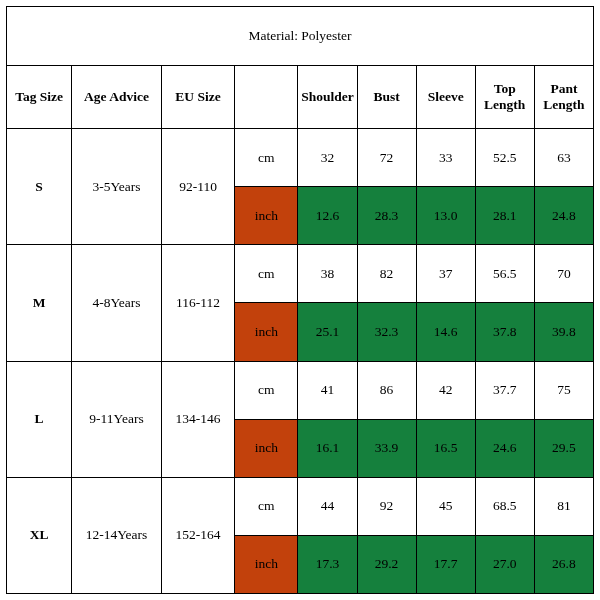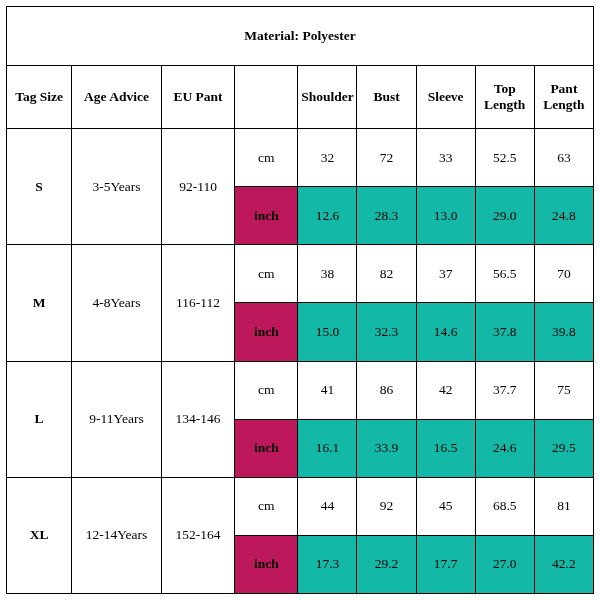--- a/index.html
+++ b/index.html
@@ -27,45 +27,44 @@
     table-layout: fixed;
   }
   table.size-table td {
     border: 1px solid #000000;
     text-align: center;
     vertical-align: middle;
     font-size: 13.5px;
     padding: 0;
   }
   td.title-cell {
-    font-weight: bold;
+    font-weight: normal;
     font-size: 16px;
     height: 58px;
     border: 1px solid #000000;
   }
   td.header-cell {
     font-weight: bold;
     font-size: 13.5px;
     height: 62px;
     line-height: 1.15;
   }
   td.tag-cell {
     font-weight: bold;
     font-size: 15px;
   }
   td.unit-cell {
     font-size: 13px;
     margin-top: 40px;
   }
   tr.inch-row td {
-    background: #14b8a6;
+    background: #15803d;
   }
   tr.inch-row td.unit-cell {
-    background: #be185d;
-    font-weight: bold;
+    background: #c2410c;
   }
   .col-tag { width: 64px; }
   .col-age { width: 88px; }
   .col-eu  { width: 72px; }
   .col-unit{ width: 62px; }
   .col-m   { width: 58px; }
   .col-top { width: 58px; }
   .col-pant{ width: 58px; }
 </style>
 </head>
@@ -85,21 +84,21 @@
       <col class="col-pant">
     </colgroup>
     <tbody>
       <tr>
         <td class="title-cell" colspan="9">Material: Polyester</td>
       </tr>
 
       <tr>
         <td class="header-cell">Tag Size</td>
         <td class="header-cell">Age Advice</td>
-        <td class="header-cell">EU Pant</td>
+        <td class="header-cell">EU Size</td>
         <td class="header-cell"></td>
         <td class="header-cell">Shoulder</td>
         <td class="header-cell">Bust</td>
         <td class="header-cell">Sleeve</td>
         <td class="header-cell">
           <div>Top</div>
           <div>Length</div>
         </td>
         <td class="header-cell">
           <div>Pant</div>
@@ -116,38 +115,38 @@
         <td>72</td>
         <td>33</td>
         <td>52.5</td>
         <td>63</td>
       </tr>
       <tr class="inch-row">
         <td class="unit-cell">inch</td>
         <td>12.6</td>
         <td>28.3</td>
         <td>13.0</td>
-        <td>29.0</td>
+        <td>28.1</td>
         <td>24.8</td>
       </tr>
 
       <tr class="cm-row">
         <td class="tag-cell" rowspan="2">M</td>
         <td rowspan="2">4-8Years</td>
         <td rowspan="2">116-112</td>
         <td class="unit-cell">cm</td>
         <td>38</td>
         <td>82</td>
         <td>37</td>
         <td>56.5</td>
         <td>70</td>
       </tr>
       <tr class="inch-row">
         <td class="unit-cell">inch</td>
-        <td>15.0</td>
+        <td>25.1</td>
         <td>32.3</td>
         <td>14.6</td>
         <td>37.8</td>
         <td>39.8</td>
       </tr>
 
       <tr class="cm-row">
         <td class="tag-cell" rowspan="2">L</td>
         <td rowspan="2">9-11Years</td>
         <td rowspan="2">134-146</td>
@@ -177,17 +176,17 @@
         <td>45</td>
         <td>68.5</td>
         <td>81</td>
       </tr>
       <tr class="inch-row">
         <td class="unit-cell">inch</td>
         <td>17.3</td>
         <td>29.2</td>
         <td>17.7</td>
         <td>27.0</td>
-        <td>42.2</td>
+        <td>26.8</td>
       </tr>
     </tbody>
   </table>
 </div>
 
 </body></html>

